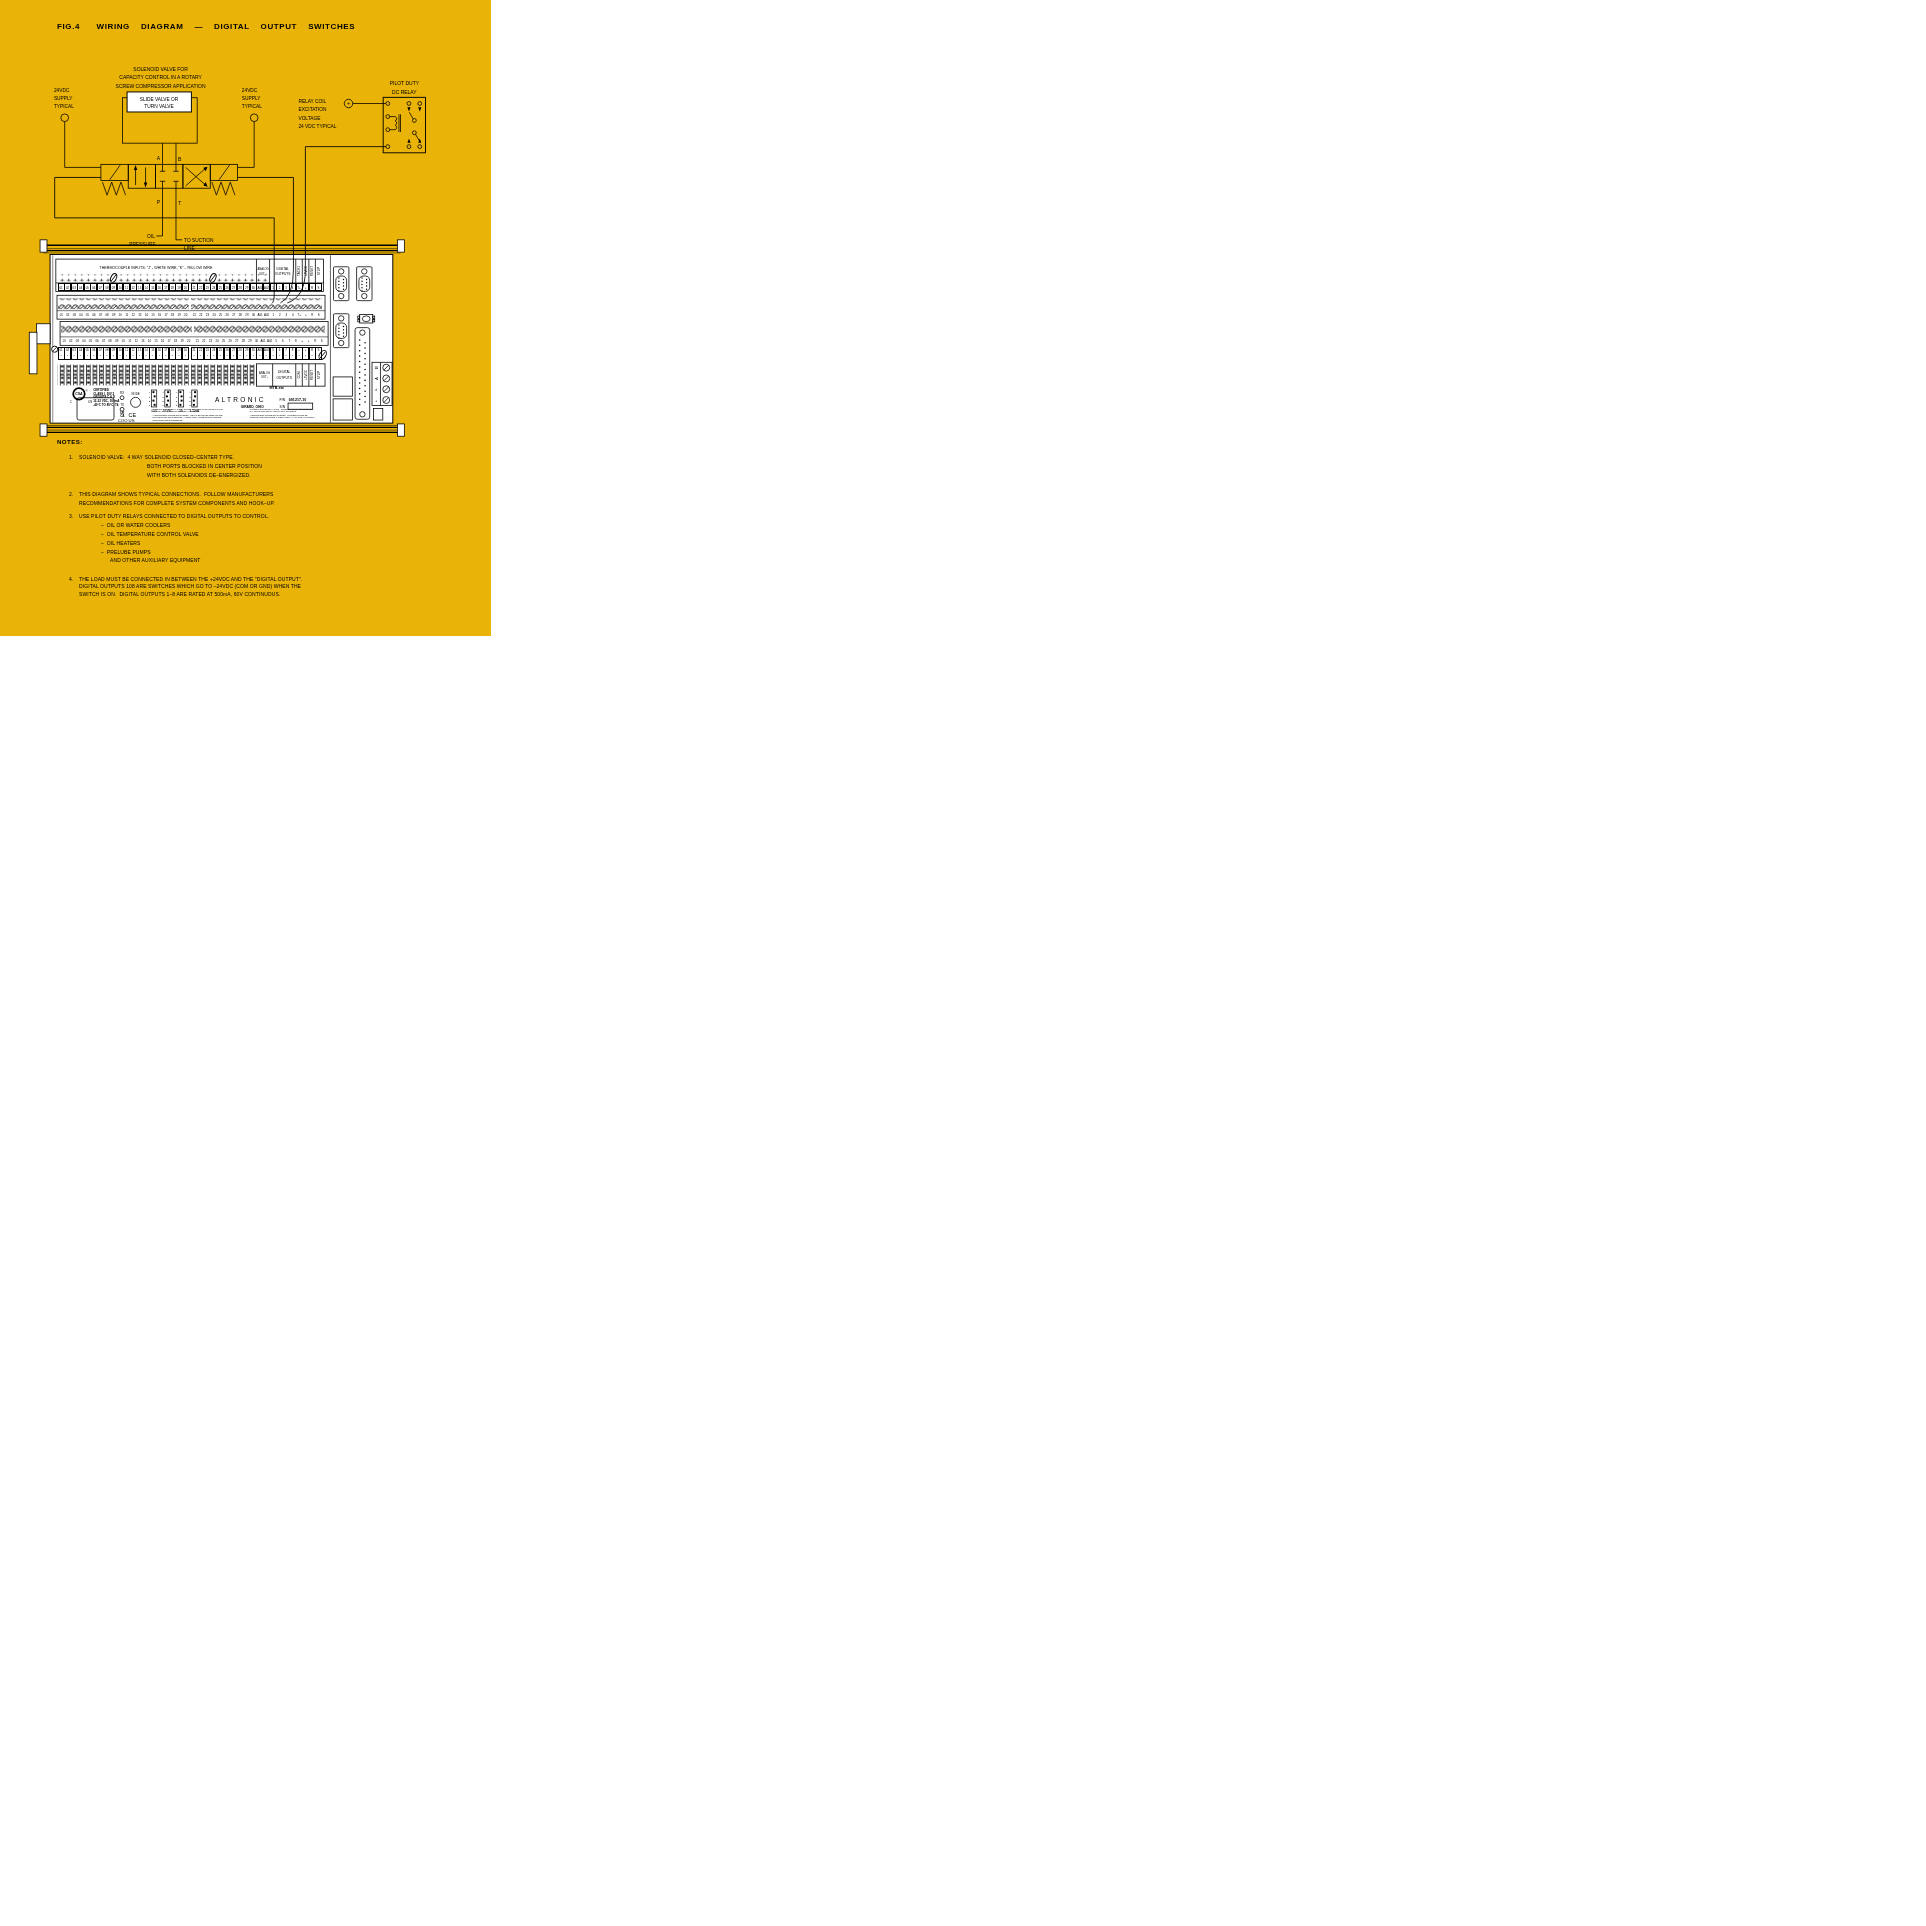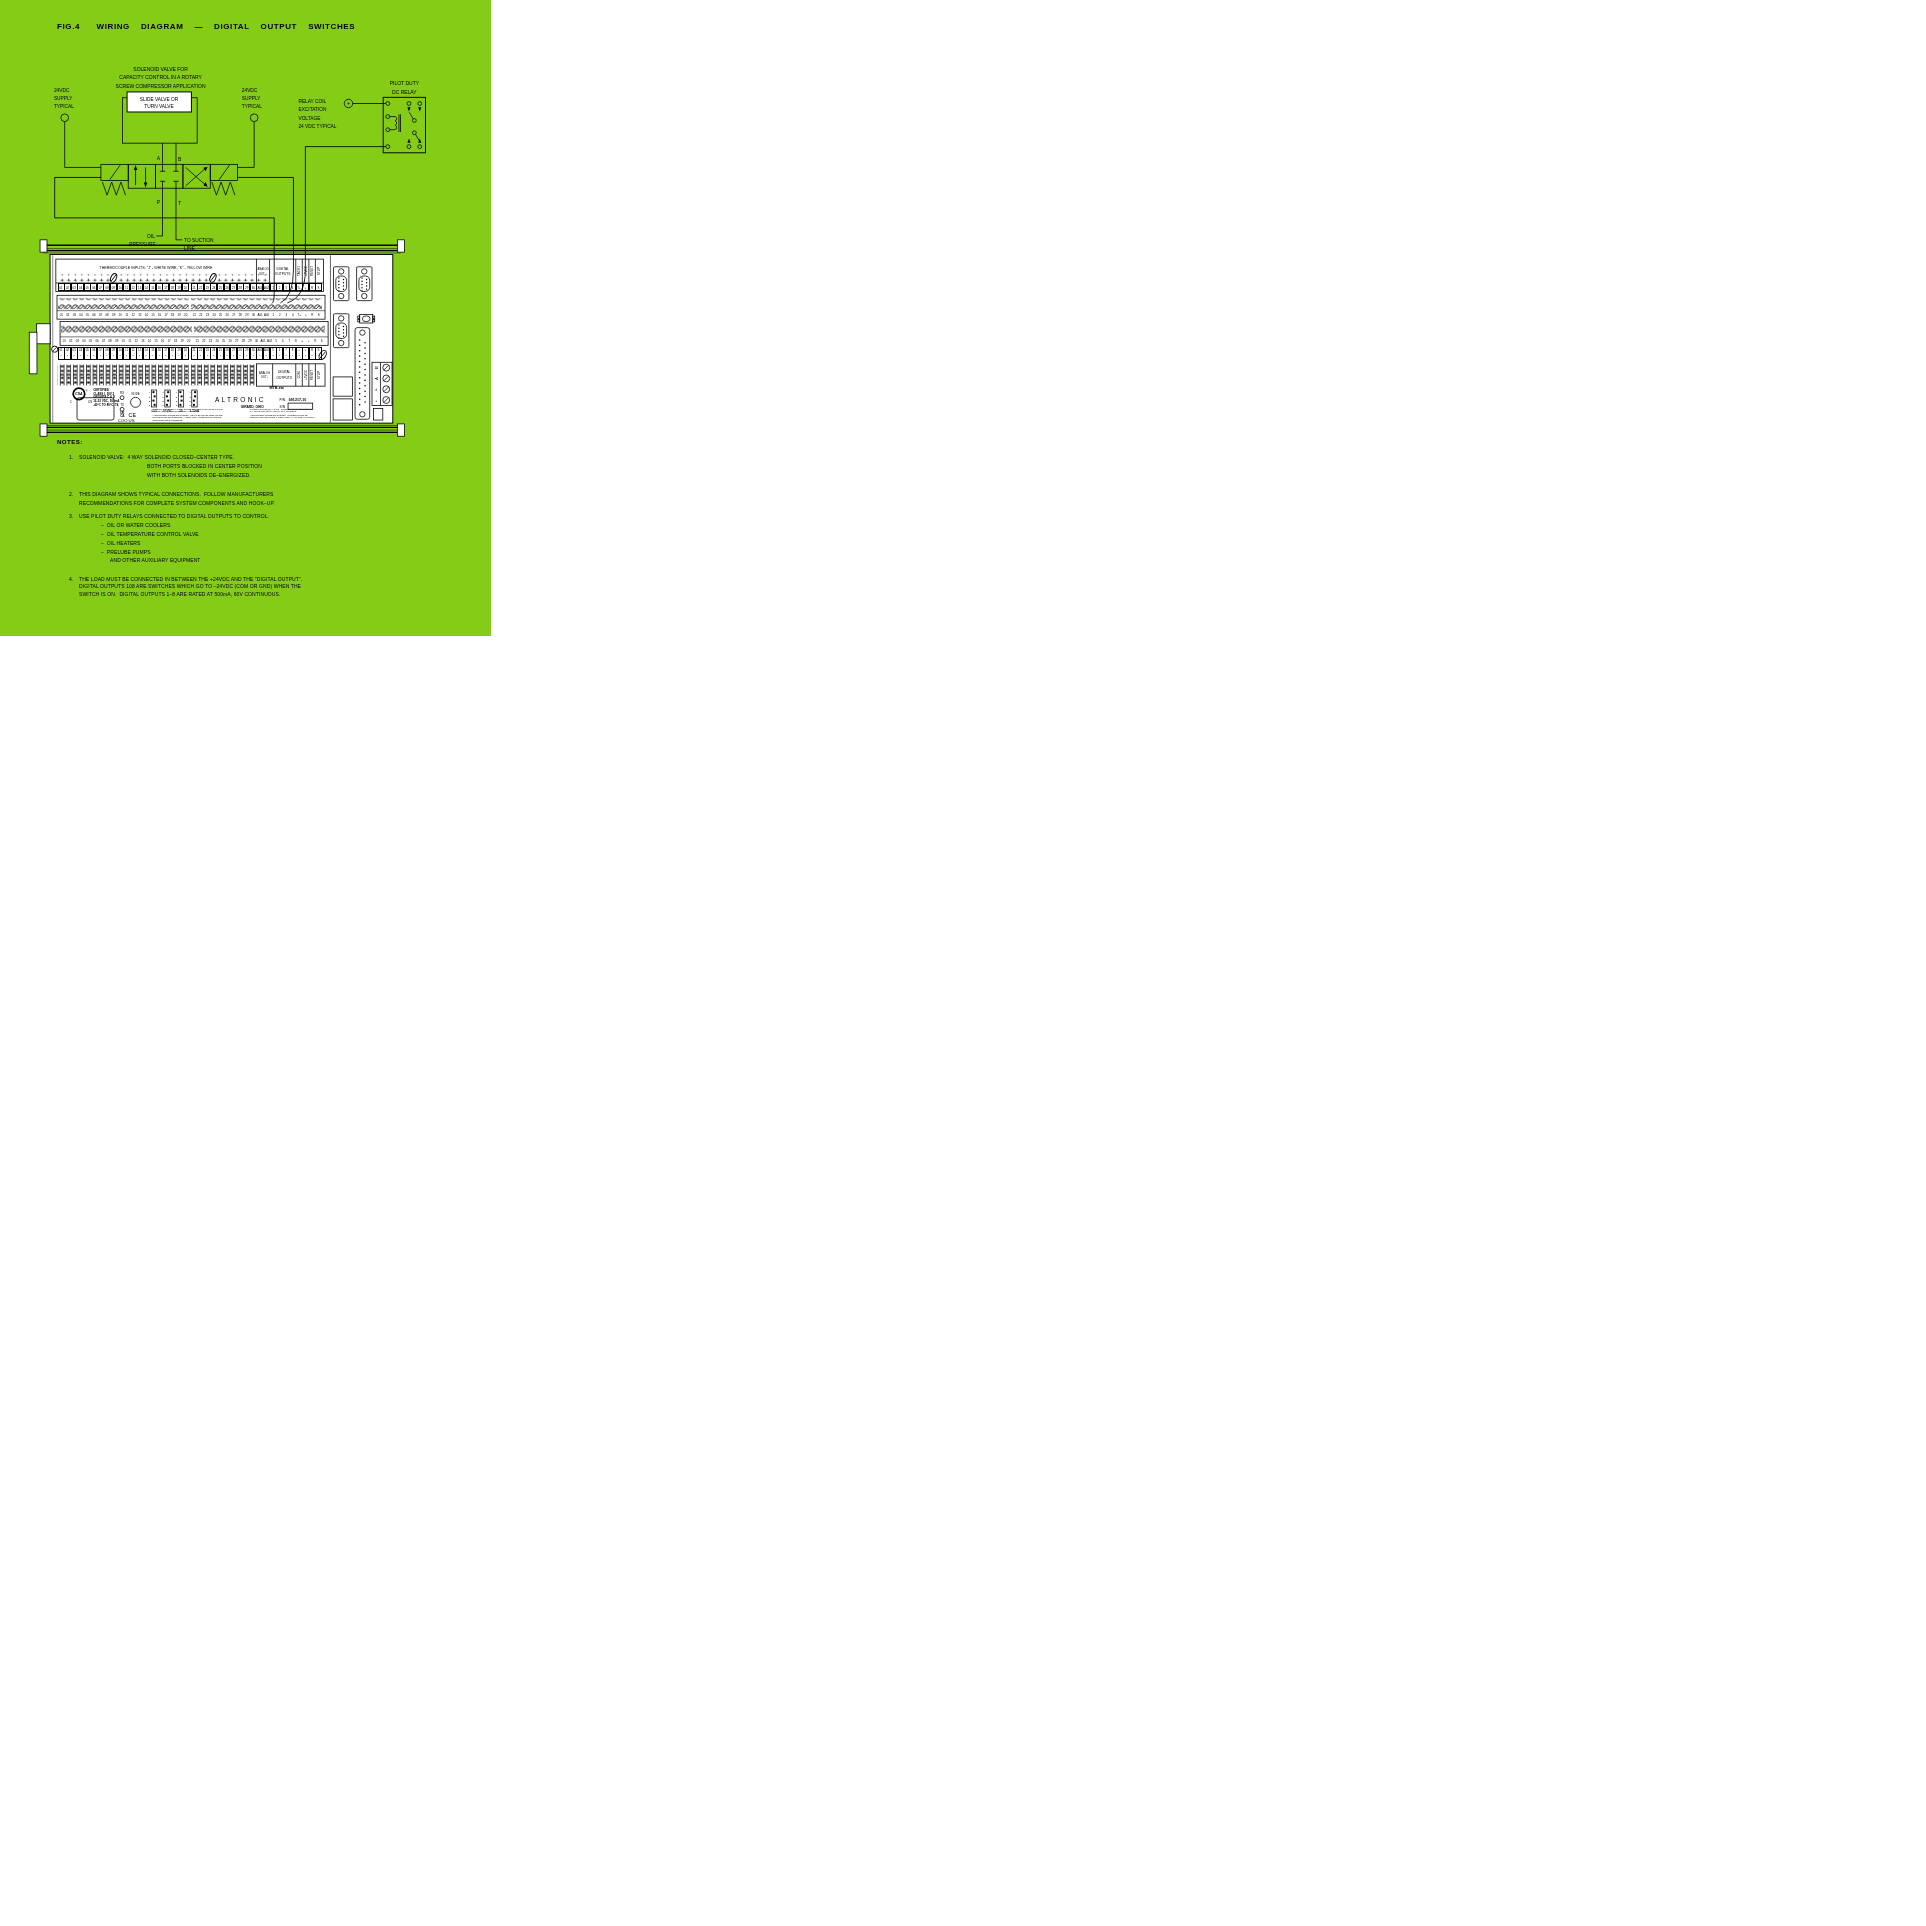--- a/index.html
+++ b/index.html
@@ -1,16 +1,16 @@
 <!DOCTYPE html>
 <html style="font-size:6.2px"><head>
 <meta charset="utf-8">
 <style>
   html,body{margin:0;padding:0;background:#fff;}
-  #page{position:relative;width:491px;height:636px;background:#84cc16;overflow:hidden;
+  #page{position:relative;width:491px;height:636px;background:#eab308;overflow:hidden;
         font-family:"Liberation Sans",sans-serif;color:#000;}
   #diagram-svg{position:absolute;left:0;top:0;}
   .abs{position:absolute;white-space:pre;}
   .ttl{font-size:8px;letter-spacing:0.6px;word-spacing:2.7px;font-weight:600;}
   .note{font-size:5px;letter-spacing:0.1px;}
   .nhead{font-size:6.2px;letter-spacing:0.4px;font-weight:600;}
   
   .trow{position:absolute;display:flex;}
   .bcell{flex:1;border:0.4px solid #000;margin-left:-0.4px;text-align:center;
          font-size:2.9px;line-height:8px;overflow:hidden;}

